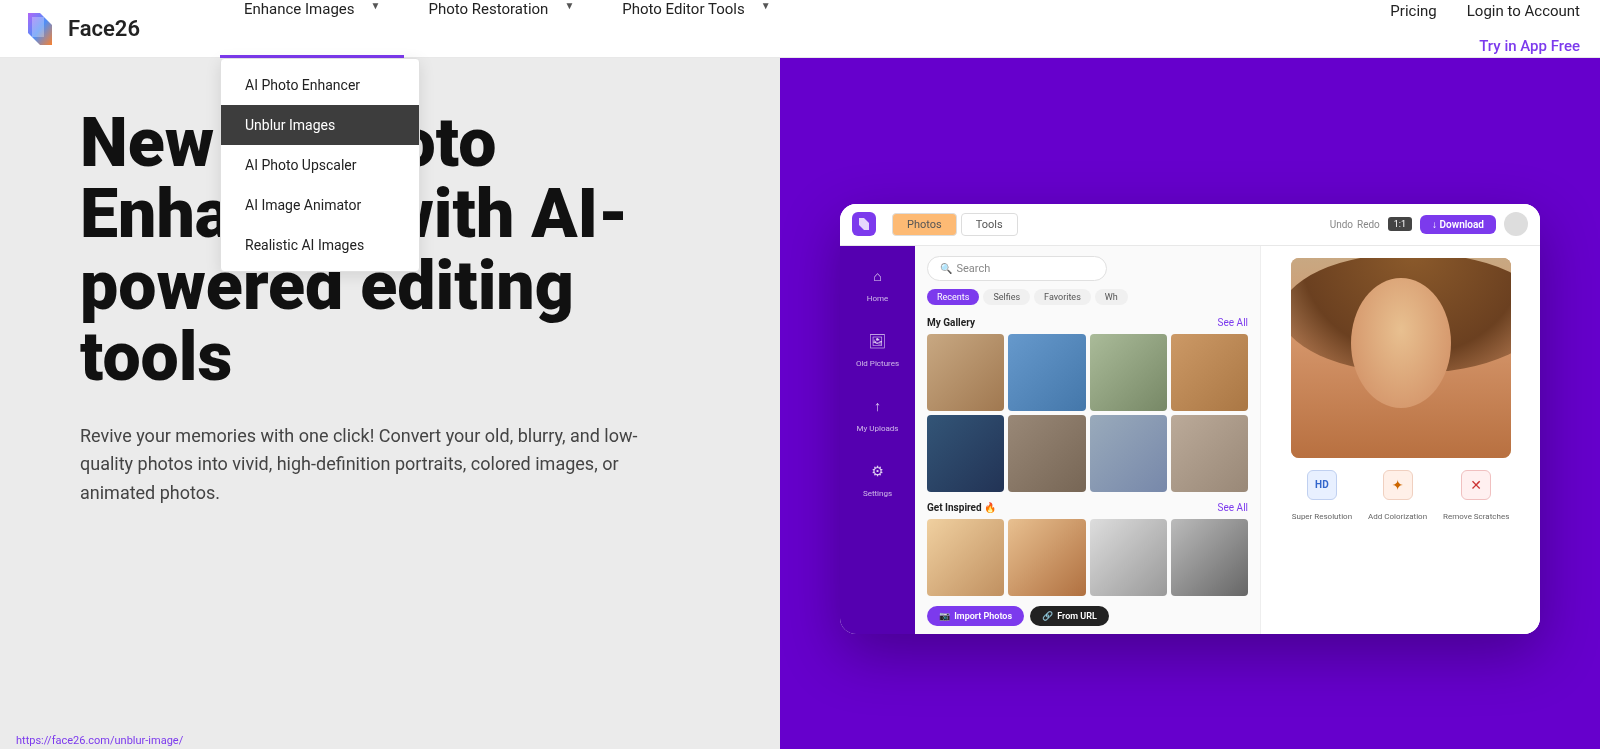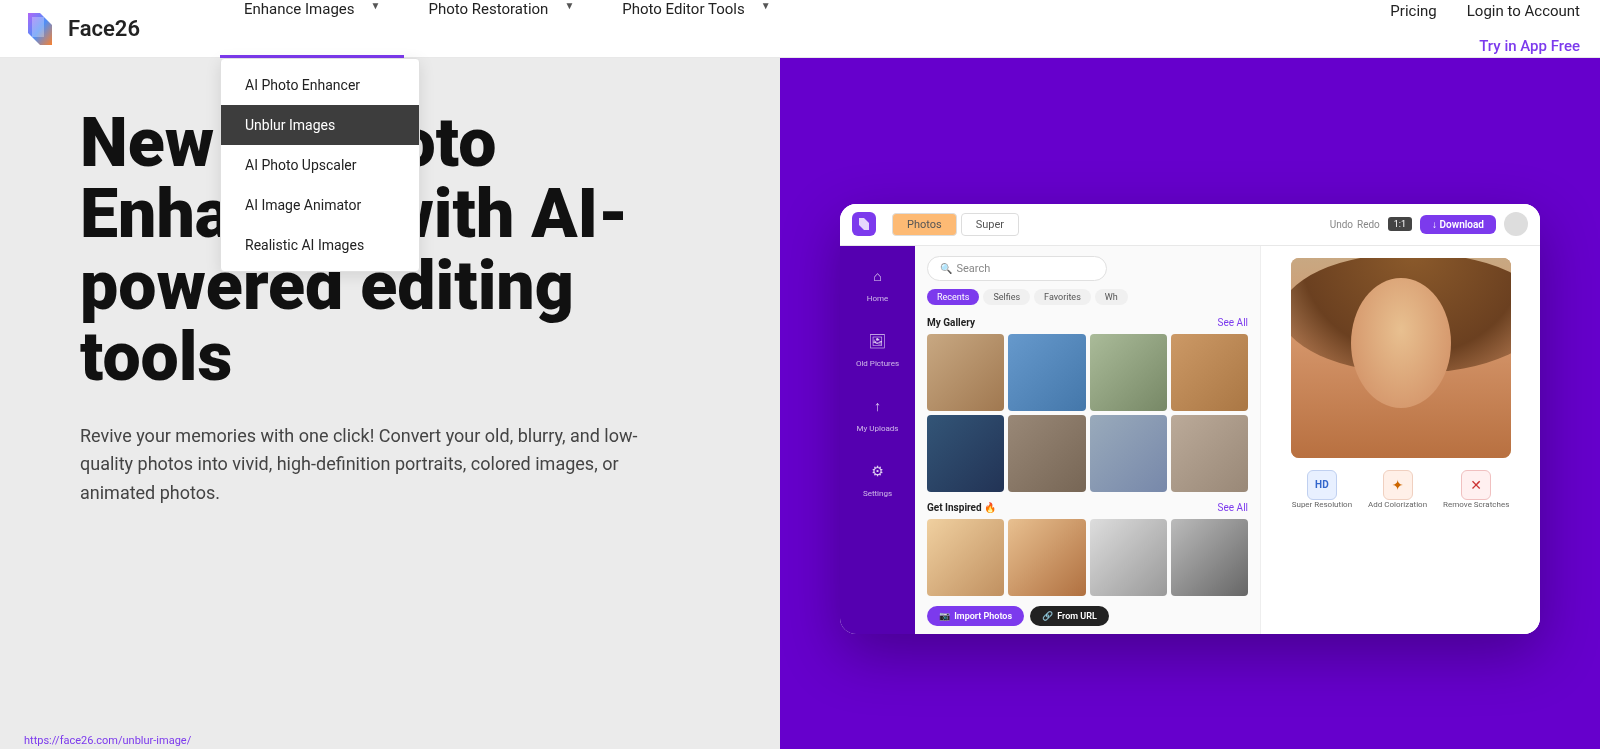--- a/index.html
+++ b/index.html
@@ -365,21 +365,21 @@
     }
     .editor-tools {
       display: flex;
       gap: 16px;
       justify-content: center;
     }
     .editor-tool-item {
       display: flex;
       flex-direction: column;
       align-items: center;
-      gap: 0;
+      gap: 12px;
       font-size: 8px;
       color: #555;
     }
     .editor-tool-icon {
       width: 30px;
       height: 30px;
       border: 1px solid #ddd;
       border-radius: 6px;
       display: flex;
       align-items: center;
@@ -390,21 +390,21 @@
     .tool-label {
       font-size: 8px;
       color: #666;
       text-align: center;
     }
 
     
     .status-bar {
       position: fixed;
       bottom: 0;
-      left: 16px;
+      left: 8px;
       font-size: 11px;
       color: #7c3aed;
       padding: 2px 8px;
       background: transparent;
     }
 
     
     .nav-item-container {
       position: relative;
     }
@@ -478,21 +478,21 @@
     <div class="app-mockup">
 
       <div class="mockup-topbar">
         <div class="mockup-logo-small" style="background:#7c3aed;border-radius:6px;width:24px;height:24px;display:flex;align-items:center;justify-content:center;">
           <svg width="16" height="16" viewBox="0 0 16 16">
               <path d="M3 2 L8 2 L13 7 L13 14 L8 14 L3 9 Z" fill="white" opacity="0.8"></path>
             </svg>
         </div>
         <div class="mockup-tabs">
           <div class="mockup-tab active-tab">Photos</div>
-          <div class="mockup-tab">Super</div>
+          <div class="mockup-tab">Tools</div>
         </div>
         <div class="mockup-topbar-right">
           <div class="mockup-undo-redo">
             <span>Undo</span>
             <span>Redo</span>
           </div>
           <div style="background:#444;color:#fff;border-radius:3px;padding:2px 6px;font-size:9px;">1:1</div>
           <div class="mockup-download-btn">↓ Download</div>
           <div class="mockup-avatar-small"></div>
         </div>

